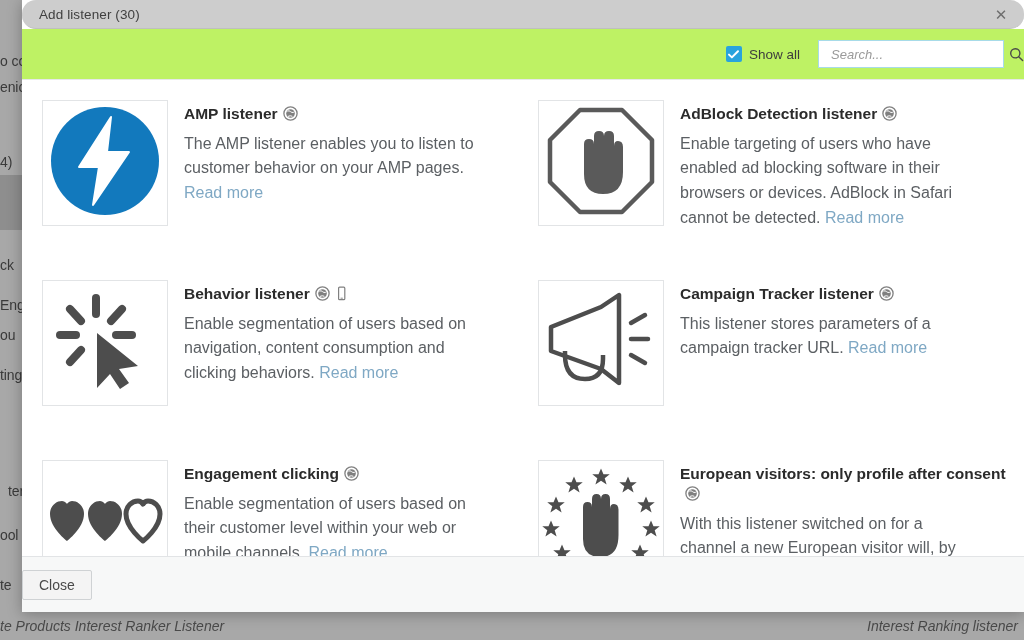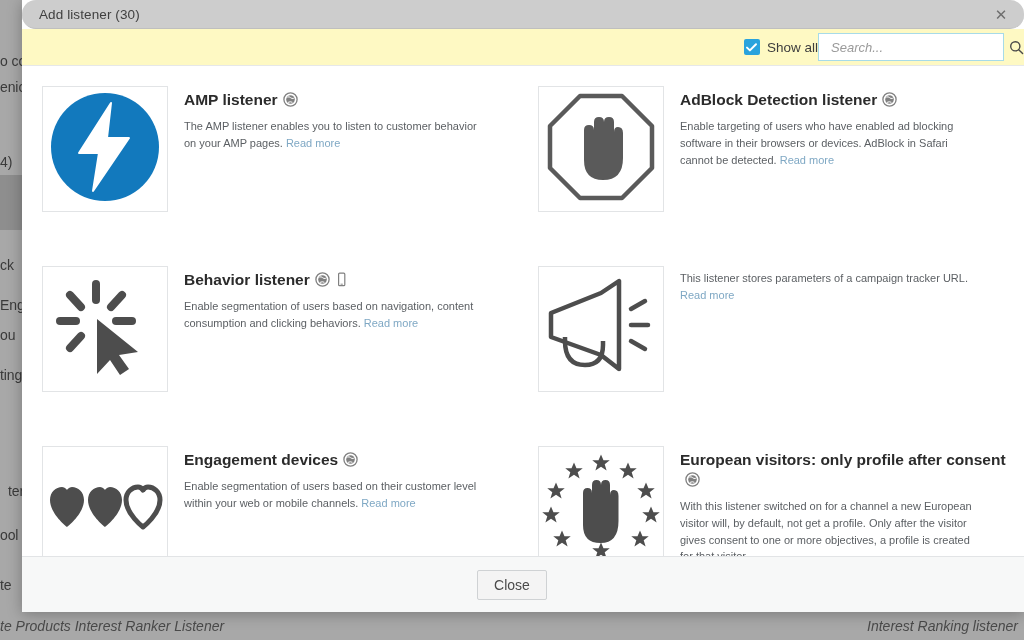--- a/index.html
+++ b/index.html
@@ -90,27 +90,28 @@
     font-size: 15px;
     color: #6e6e6e;
     cursor: pointer;
     line-height: 1;
     width: 18px; height: 18px;
     display: flex; align-items: center; justify-content: center;
   }
 
   
   #modal-toolbar {
-    height: 37px;
-    background: #fef9c3;
+    height: 51px;
+    background: #bef264;
     border-bottom: 1px solid #e6e8e9;
     display: flex; align-items: center;
     justify-content: flex-end;
     padding-right: 20px;
     flex: 0 0 auto;
+    gap: 18px;
   }
   #showall-wrap {
     display: flex; align-items: center; gap: 7px;
     cursor: pointer;
   }
   #showall-box {
     width: 16px; height: 16px;
     background: #29a3dd;
     border-radius: 2px;
     display: flex; align-items: center; justify-content: center;
@@ -177,39 +178,39 @@
     margin: 0 0 6px 0;
     display: block;
   }
   .title-badges {
     display: inline-flex;
     gap: 4px;
     vertical-align: -2px;
     margin-left: 5px;
   }
   .card-desc {
-    font-size: 11px;
+    font-size: 16px;
     color: #5b5f63;
     line-height: 1.54;
     margin: 0;
     max-width: 300px;
   }
   .read-more {
     color: #7fa8c4;
     cursor: pointer;
     text-decoration: none;
   }
   .card-right .card-desc { max-width: 300px; }
 
   
   #modal-footer {
     height: 56px;
     background: #f7f8f8;
     border-top: 1px solid #e2e4e6;
-    display: flex; align-items: center; justify-content: center;
+    display: flex; align-items: center; justify-content: flex-start;
     padding-right: 22px;
     flex: 0 0 auto;
   }
   #close-button {
     min-width: 60px; height: 30px;
     padding: 0 16px;
     background: #f4f4f4;
     border: 1px solid #cfd2d4;
     border-radius: 2px;
     font-size: 14px;
@@ -365,40 +366,50 @@
               <path d="M20 62 L20 66 Q20 90 40 90 Q58 90 58 70 L58 66" fill="none" stroke="#4d4d4d" stroke-width="4.5" stroke-linejoin="round"></path>
               <g stroke="#4d4d4d" stroke-width="4.5" stroke-linecap="round">
                 <line x1="86" y1="34" x2="100" y2="26"></line>
                 <line x1="86" y1="50" x2="103" y2="50"></line>
                 <line x1="86" y1="66" x2="100" y2="74"></line>
               </g>
             </svg>
           </span>
         </div>
         <div class="card-text">
+          <div class="card-title">
+            <span>Campaign Tracker listener</span><span class="title-badges">
+                <span><svg width="15" height="15" viewBox="0 0 15 15">
+                    <circle cx="7.5" cy="7.5" r="6.6" fill="none" stroke="#808080" stroke-width="1.3"></circle>
+                    <circle cx="7.5" cy="7.5" r="4.3" fill="#808080"></circle>
+                    <path d="M4.4 5.2 Q6.2 4.2 7.5 5.6 Q8.7 7 10.8 6.3" fill="none" stroke="#ffffff" stroke-width="1"></path>
+                    <path d="M5 10.4 Q7.2 9.2 9.4 10.3" fill="none" stroke="#ffffff" stroke-width="1"></path>
+                  </svg></span>
+              </span>
+          </div>
           <p class="card-desc"><span>This listener stores parameters of a campaign tracker URL. </span><span class="read-more">Read more</span></p>
         </div>
       </div>
 
       <div class="card card-left">
         <div class="card-thumb">
           <span>
             <svg width="114" height="46" viewBox="0 0 114 46">
               <path d="M19 43 C19 43 2 30 2 16 C2 8 8 3 14 3 C17 3 19 6 19 6
                        C19 6 21 3 24 3 C30 3 36 8 36 16 C36 30 19 43 19 43 Z" fill="#4d4d4d"></path>
               <path d="M57 43 C57 43 40 30 40 16 C40 8 46 3 52 3 C55 3 57 6 57 6
                        C57 6 59 3 62 3 C68 3 74 8 74 16 C74 30 57 43 57 43 Z" fill="#4d4d4d"></path>
               <path d="M95 43 C95 43 78 30 78 16 C78 8 84 3 90 3 C93 3 95 6 95 6
                        C95 6 97 3 100 3 C106 3 112 8 112 16 C112 30 95 43 95 43 Z" fill="none" stroke="#4d4d4d" stroke-width="5" stroke-linejoin="round"></path>
             </svg>
           </span>
         </div>
         <div class="card-text">
           <div class="card-title">
-            <span>Engagement devices</span><span class="title-badges">
+            <span>Engagement clicking</span><span class="title-badges">
                 <span><svg width="15" height="15" viewBox="0 0 15 15">
                     <circle cx="7.5" cy="7.5" r="6.6" fill="none" stroke="#808080" stroke-width="1.3"></circle>
                     <circle cx="7.5" cy="7.5" r="4.3" fill="#808080"></circle>
                     <path d="M4.4 5.2 Q6.2 4.2 7.5 5.6 Q8.7 7 10.8 6.3" fill="none" stroke="#ffffff" stroke-width="1"></path>
                     <path d="M5 10.4 Q7.2 9.2 9.4 10.3" fill="none" stroke="#ffffff" stroke-width="1"></path>
                   </svg></span>
               </span>
           </div>
           <p class="card-desc"><span>Enable segmentation of users based on their customer level within your web or mobile channels. </span><span class="read-more">Read more</span></p>
         </div>

